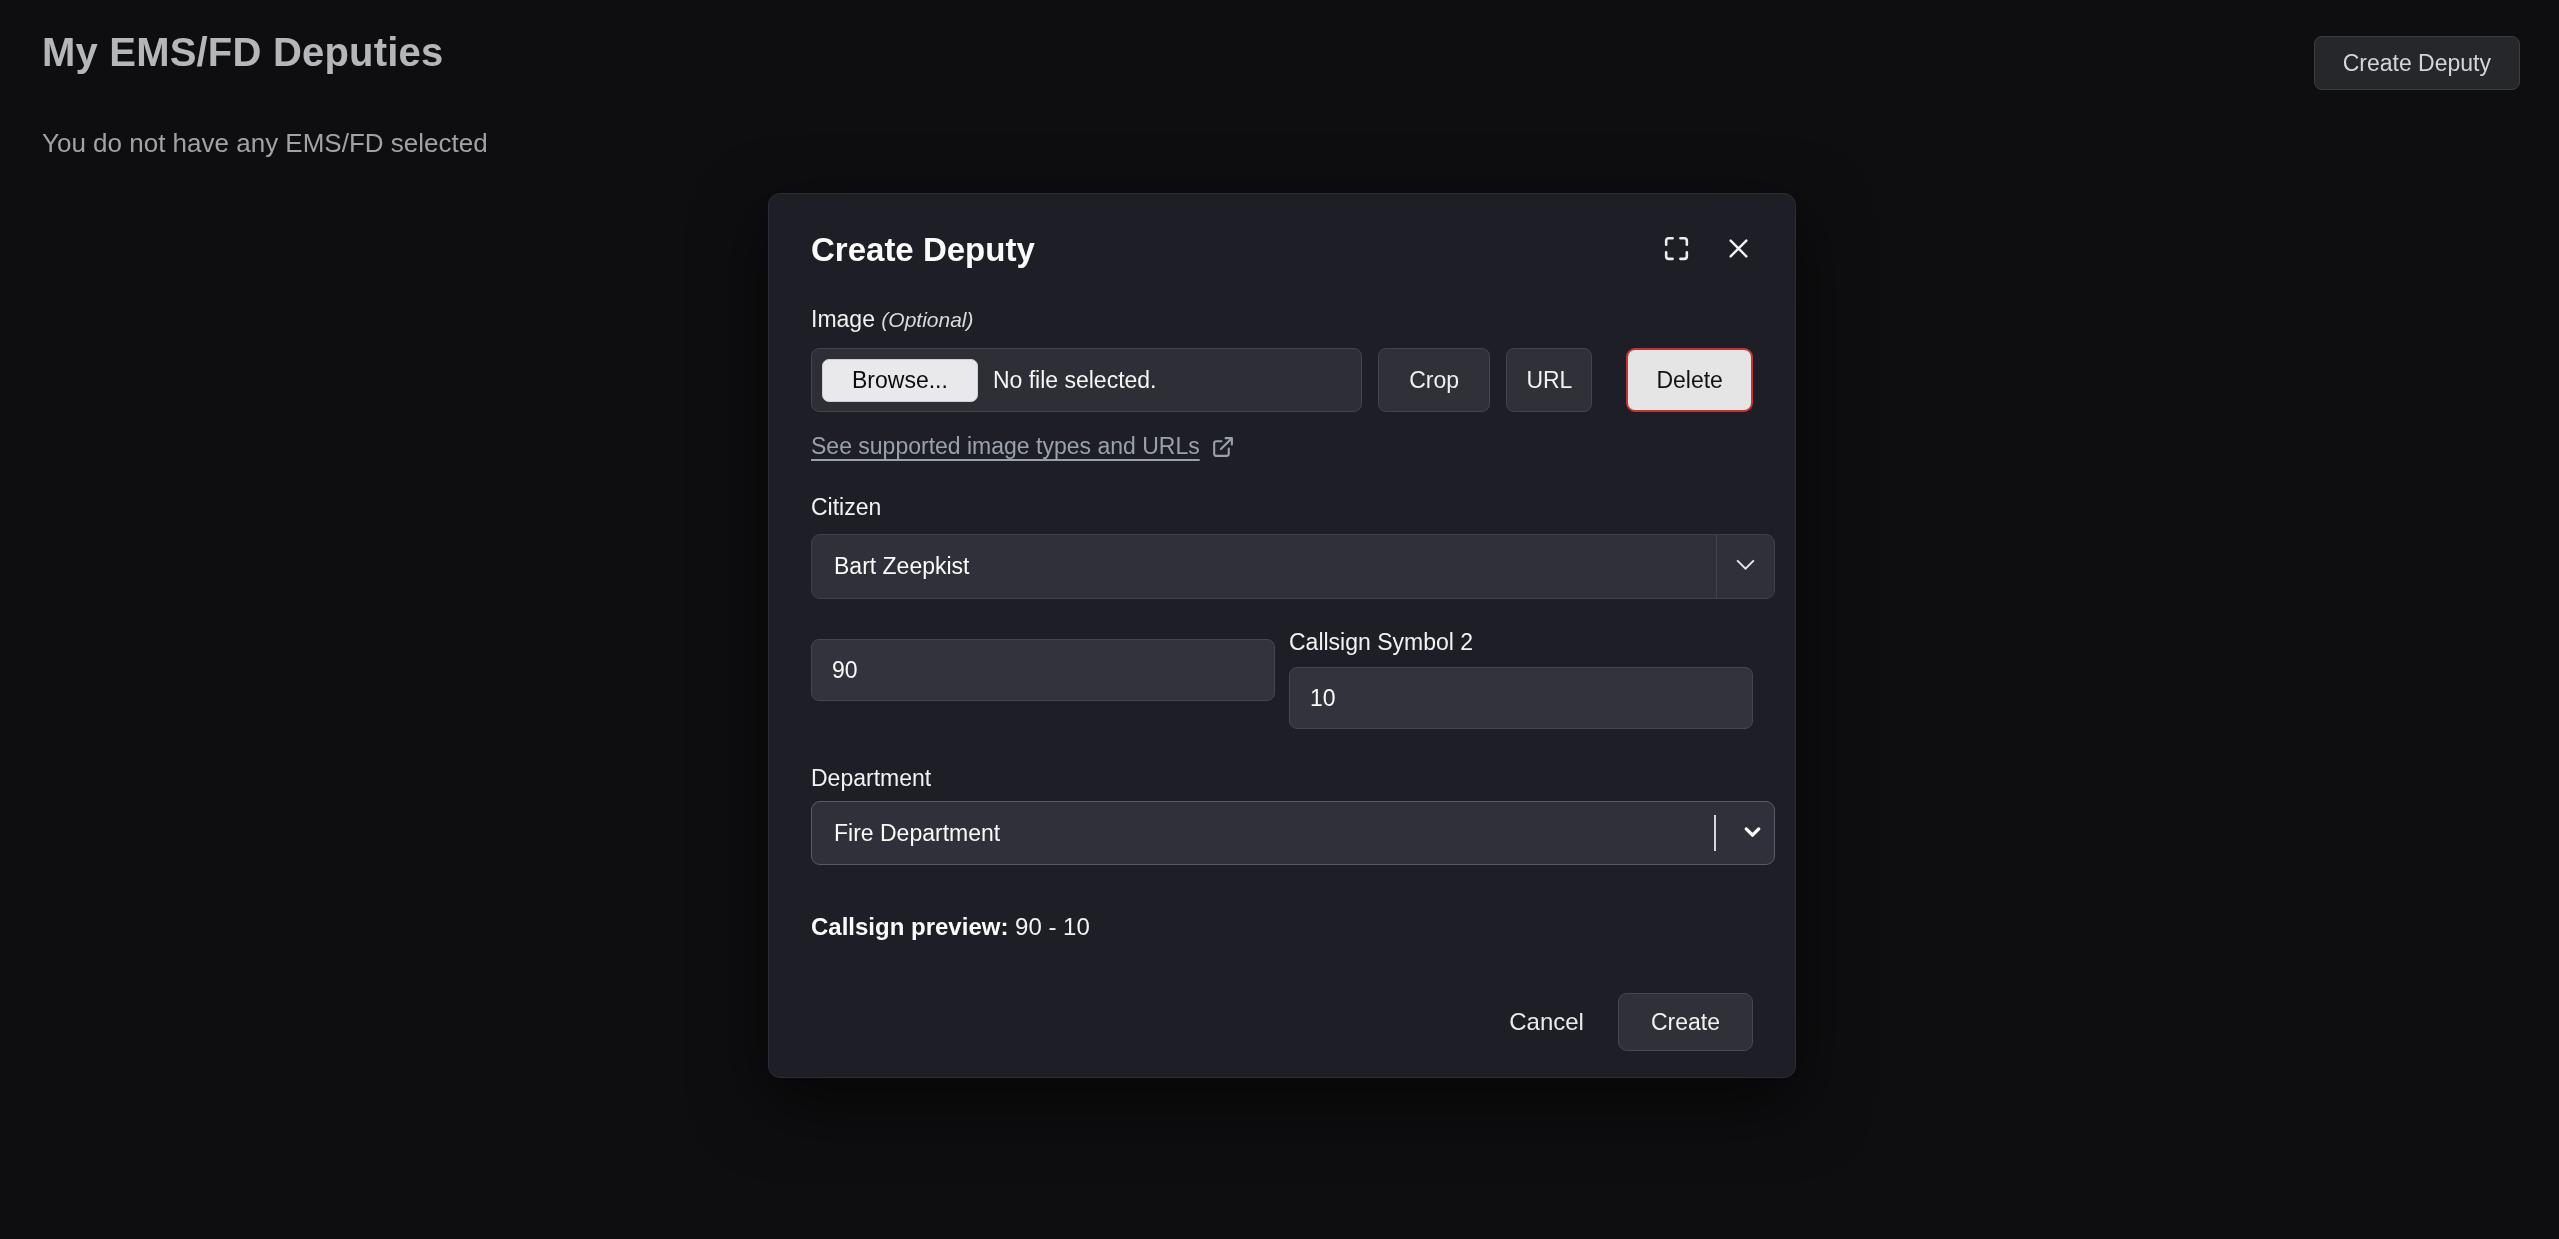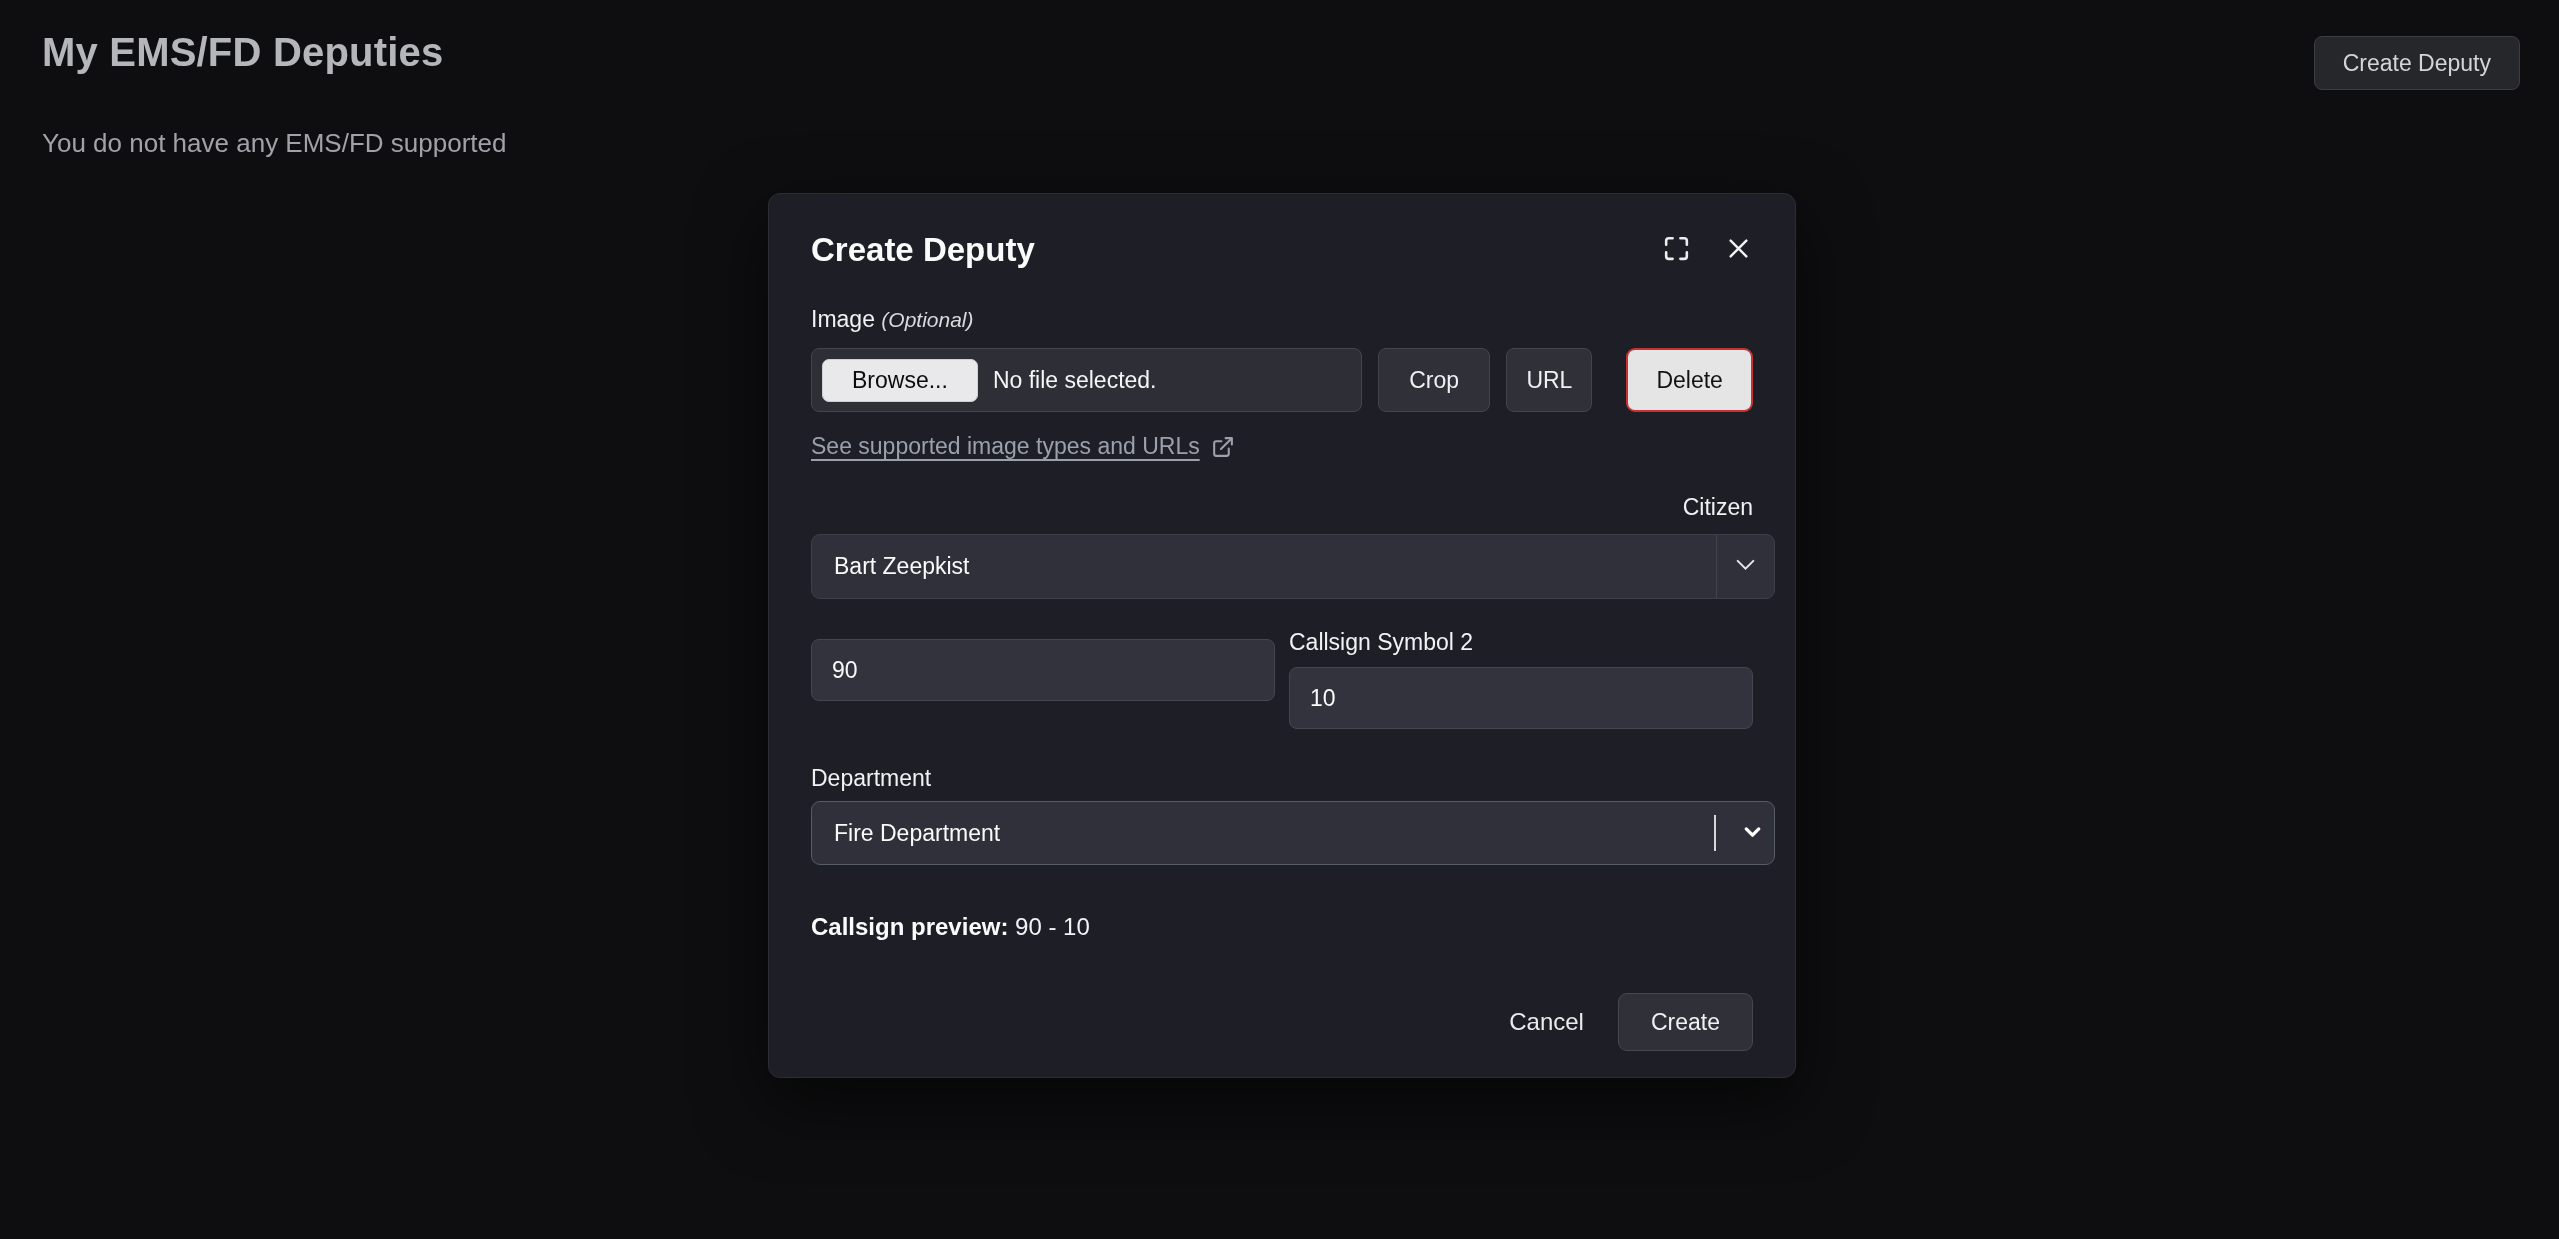--- a/index.html
+++ b/index.html
@@ -82,21 +82,21 @@
     font-family:"Liberation Sans", sans-serif;
   }
 
   .link-row { margin-top:20px; height:28px; display:flex; align-items:flex-end; gap:10px; }
   .supported-link {
     font-size:23px; color:#9aa1ac; text-decoration:underline;
     text-underline-offset:5px; cursor:pointer;
   }
 
   
-  .citizen-label { margin-top:32px;text-align:right; }
+  .citizen-label { margin-top:32px; }
   .select-box {
     margin-top:12px; height:65px; width:964px;
     background:#2f3039; border:1px solid #3e3f47; border-radius:9px;
     display:flex; align-items:center; cursor:pointer; position:relative;
   }
   .select-value { margin-left:22px; font-size:23px; color:#fafafa; flex:1; }
   .select-sep {
     width:1px; height:100%; background:#42434b;
   }
   .select-chevron-area {
@@ -140,21 +140,21 @@
     height:58px; padding:0 32px;
     background:#2f3038; border:1px solid #46474f; border-radius:9px;
     color:#f0f0f2; font-size:23px; cursor:pointer;
     font-family:"Liberation Sans", sans-serif;
   }
 </style>
 </head>
 <body>
 
 <h1 class="page-title">My EMS/FD Deputies</h1>
-<p class="empty-message">You do not have any EMS/FD supported</p>
+<p class="empty-message">You do not have any EMS/FD selected</p>
 <button class="top-create-btn">Create Deputy</button>
 
 <div class="modal">
 
   <div class="modal-header">
     <h2 class="modal-title">Create Deputy</h2>
     <div class="header-icons">
       <button class="icon-btn">
         <span>
           <svg width="31" height="31" viewBox="0 0 24 24" fill="none" stroke="#eceded" stroke-width="2" stroke-linecap="round">

